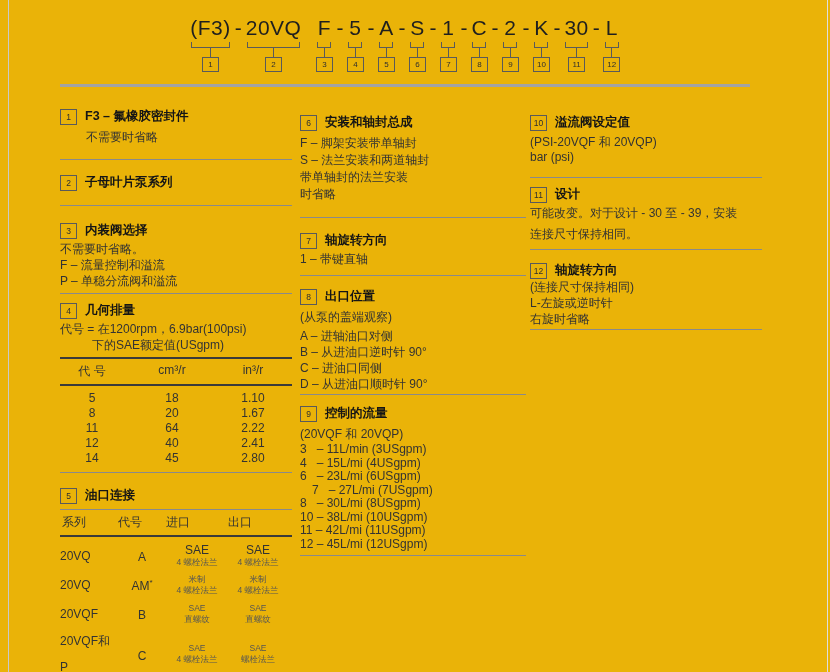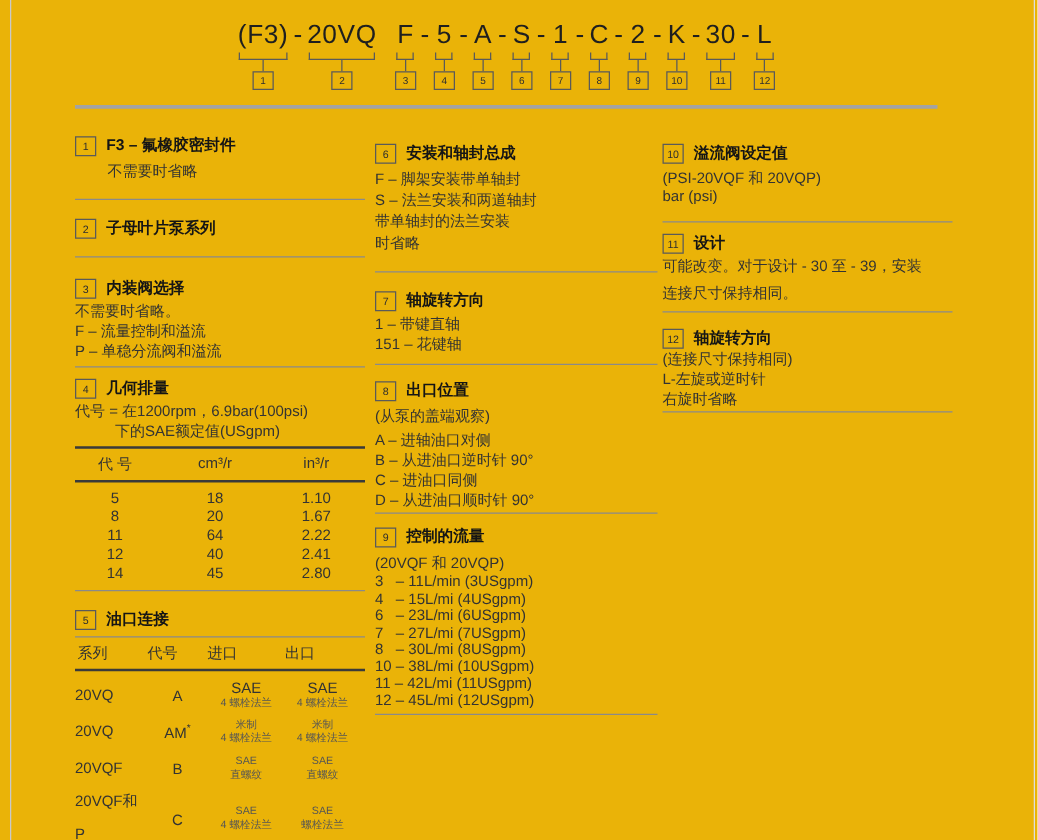--- a/index.html
+++ b/index.html
@@ -280,21 +280,20 @@
     <div class="line" style="line-height:17px;">S – 法兰安装和两道轴封</div>
     <div class="line" style="line-height:17px;">带单轴封的法兰安装</div>
     <div class="line" style="line-height:17px;">时省略</div>
     <div class="divider mt14"></div>
 
     <div class="sec-head mt14">
       <span class="nbox">7</span>
       <span class="sec-title">轴旋转方向</span>
     </div>
     <div class="line mt2">1 – 带键直轴</div>
-    <div class="line">151 – 花键轴</div>
     <div class="divider mt8"></div>
 
     <div class="sec-head mt12">
       <span class="nbox">8</span>
       <span class="sec-title">出口位置</span>
     </div>
     <div class="sub mt4" style="line-height:17px;">(从泵的盖端观察)</div>
     <div class="line mt2">A – 进轴油口对侧</div>
     <div class="line">B – 从进油口逆时针 90°</div>
     <div class="line">C – 进油口同侧</div>
@@ -302,21 +301,21 @@
     <div class="divider mt2"></div>
 
     <div class="sec-head mt10">
       <span class="nbox">9</span>
       <span class="sec-title">控制的流量</span>
     </div>
     <div class="sub mt4" style="line-height:17px;">(20VQF 和 20VQP)</div>
     <div class="line" style="line-height:13.5px;">3   – 11L/min (3USgpm)</div>
     <div class="line" style="line-height:13.5px;">4   – 15L/mi (4USgpm)</div>
     <div class="line" style="line-height:13.5px;">6   – 23L/mi (6USgpm)</div>
-    <div class="line" style="line-height:13.5px;">7   – 27L/mi (7USgpm)</div>
+    <div class="line" style="line-height:13.5px;margin-left:12px;">7   – 27L/mi (7USgpm)</div>
     <div class="line" style="line-height:13.5px;">8   – 30L/mi (8USgpm)</div>
     <div class="line" style="line-height:13.5px;">10 – 38L/mi (10USgpm)</div>
     <div class="line" style="line-height:13.5px;">11 – 42L/mi (11USgpm)</div>
     <div class="line" style="line-height:13.5px;">12 – 45L/mi (12USgpm)</div>
     <div class="divider mt4"></div>
   </div>
 
   <div class="col col-right">
 
     <div class="sec-head mt10">

